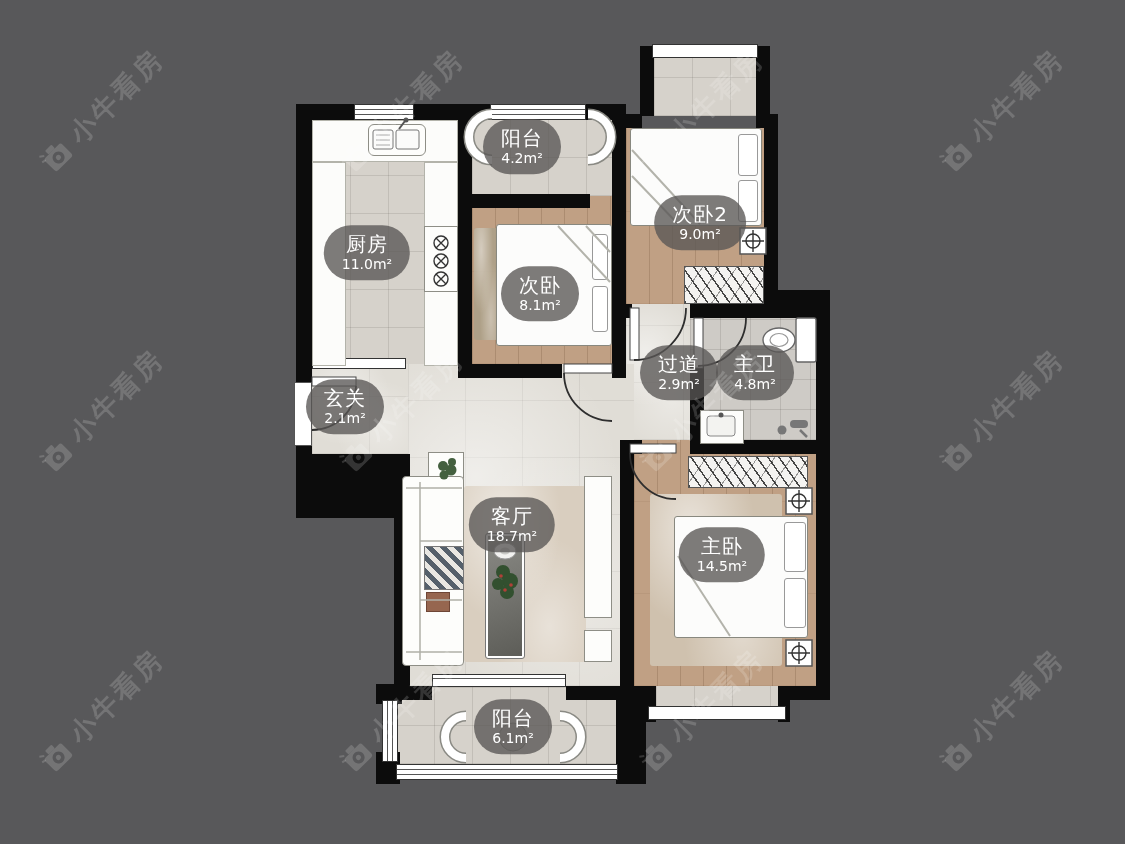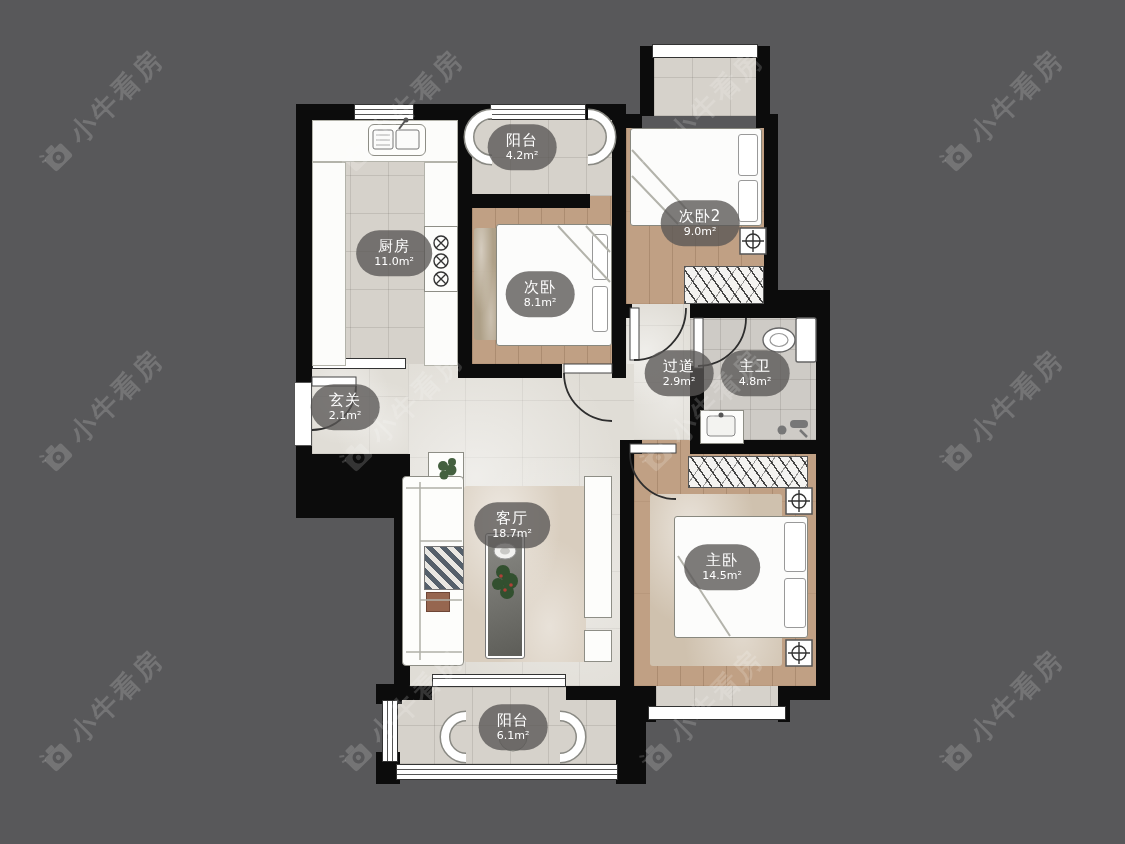--- a/index.html
+++ b/index.html
@@ -36,22 +36,22 @@
     repeating-linear-gradient(125deg,rgba(40,40,40,.45) 0 1px,transparent 1px 14px);}
   .rug{border-radius:3px;background-image:
     radial-gradient(ellipse at 30% 20%,rgba(255,255,255,.55),transparent 50%),
     radial-gradient(ellipse at 70% 80%,rgba(255,255,255,.4),transparent 45%);}
   .ottoman{background:repeating-linear-gradient(45deg,#55606b 0 5px,#e9e7e2 5px 10px);border:1px solid #777;box-sizing:border-box;}
   .wood-item{background:#96664f;border:1px solid #6e4636;box-sizing:border-box;}
   .table{background:linear-gradient(160deg,#8a8a85,#5d5d58);border:2px solid #fff;outline:1px solid #777;border-radius:2px;box-sizing:border-box;}
   
   .pill{position:absolute;transform:translate(-50%,-50%);background:rgba(88,86,84,.78);
     border-radius:44px;color:#fff;text-align:center;padding:7px 18px;line-height:1.22;z-index:40;}
-  .pill .nm{font-size:15px;letter-spacing:1px;}
-  .pill .ar{font-size:11px;}
+  .pill .nm{font-size:20px;letter-spacing:1px;}
+  .pill .ar{font-size:14px;}
   
   #overlay{position:absolute;left:0;top:0;z-index:30;pointer-events:none;}
   .leaf{fill:#fff;stroke:#444;stroke-width:1;}
   .arc{fill:none;stroke:#2e2e2e;stroke-width:1.8;}
   .csym-o{fill:none;stroke:#8a8a84;stroke-width:11;}
   .csym{fill:none;stroke:#ffffff;stroke-width:8;}
   .acsq{fill:#fff;stroke:#555;stroke-width:1.5;}
   .acl{fill:none;stroke:#333;stroke-width:1.4;}
   .fix{fill:#fff;stroke:#666;stroke-width:1.4;}
   .fixin{fill:none;stroke:#999;stroke-width:1.2;}
@@ -265,21 +265,21 @@
 
   <div id="labels">
     <div class="pill" style="left:522px;top:147px">
       <div class="nm">阳台</div>
       <div class="ar">4.2m²</div>
     </div>
     <div class="pill" style="left:700px;top:223px">
       <div class="nm">次卧2</div>
       <div class="ar">9.0m²</div>
     </div>
-    <div class="pill" style="left:394px;top:253px">
+    <div class="pill" style="left:367px;top:253px">
       <div class="nm">厨房</div>
       <div class="ar">11.0m²</div>
     </div>
     <div class="pill" style="left:540px;top:294px">
       <div class="nm">次卧</div>
       <div class="ar">8.1m²</div>
     </div>
     <div class="pill" style="left:679px;top:373px">
       <div class="nm">过道</div>
       <div class="ar">2.9m²</div>
@@ -289,21 +289,21 @@
       <div class="ar">4.8m²</div>
     </div>
     <div class="pill" style="left:345px;top:407px">
       <div class="nm">玄关</div>
       <div class="ar">2.1m²</div>
     </div>
     <div class="pill" style="left:512px;top:525px">
       <div class="nm">客厅</div>
       <div class="ar">18.7m²</div>
     </div>
-    <div class="pill" style="left:722px;top:567px">
+    <div class="pill" style="left:722px;top:555px">
       <div class="nm">主卧</div>
       <div class="ar">14.5m²</div>
     </div>
     <div class="pill" style="left:513px;top:727px">
       <div class="nm">阳台</div>
       <div class="ar">6.1m²</div>
     </div>
   </div>
 
   <div id="watermarks">

